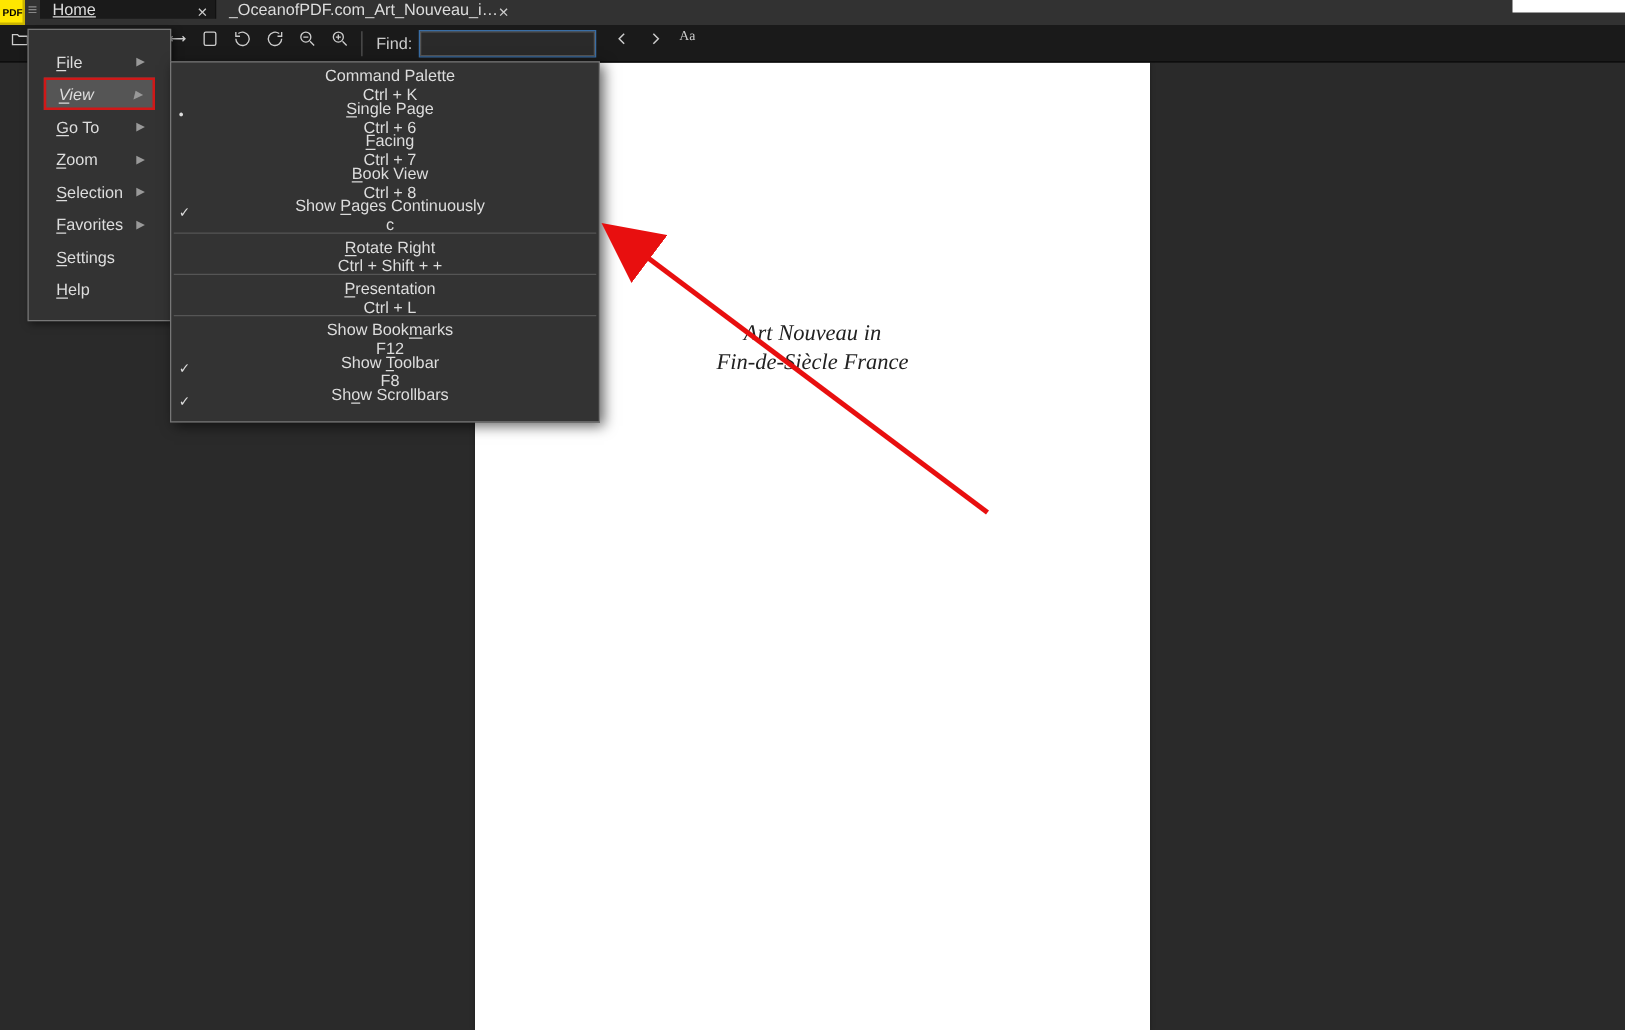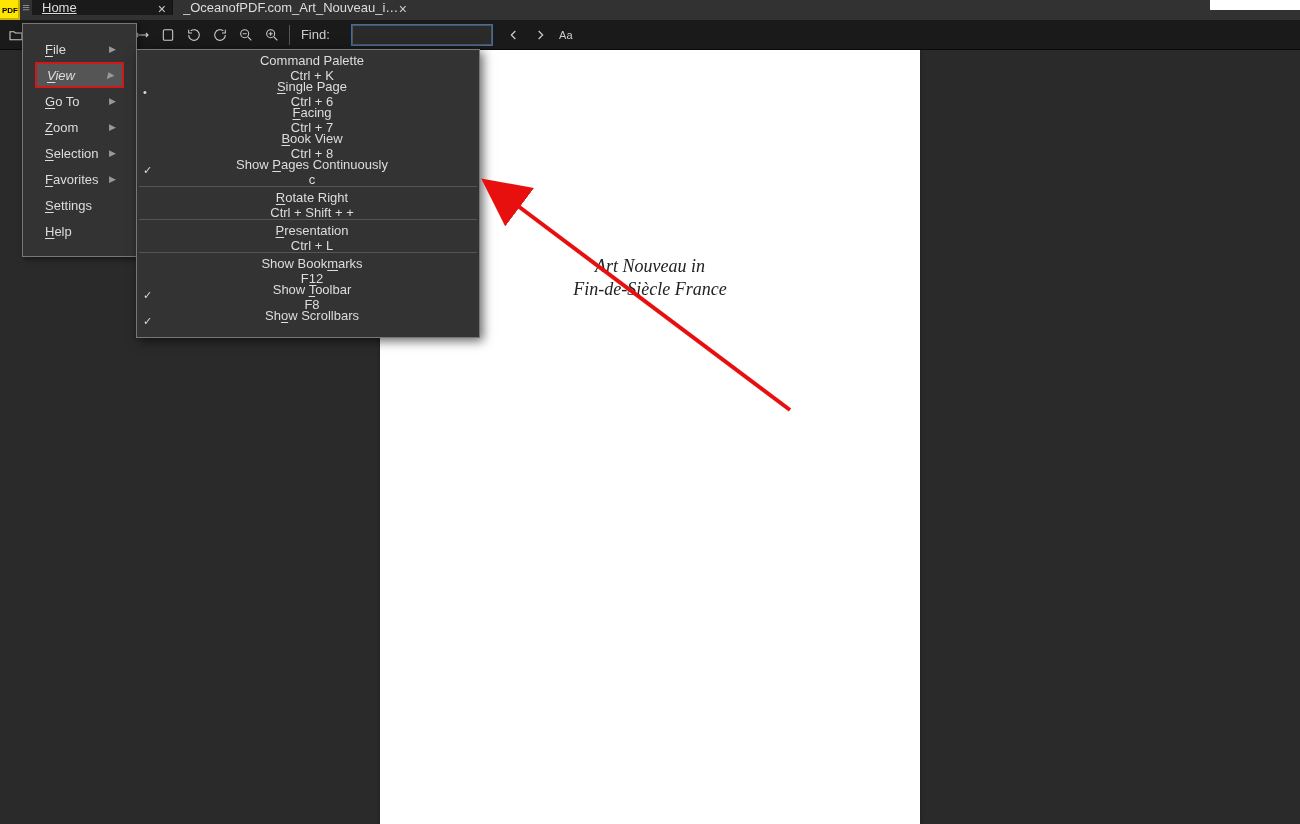--- a/index.html
+++ b/index.html
@@ -59,27 +59,28 @@
     padding-left:4px;
     gap:2px;
     color:#ccc;
     font-size:13px;
     border-bottom:1px solid #0a0a0a;
     position:relative;
     z-index:5;
   }
   .tbtn {
     width:24px; height:24px;
-    display:flex; align-items:center; justify-content:center;
+    display:flex; justify-content:center;
     color:#ccc;
+    font-family:Liberation Serif, serif;
   }
   .tbtn svg { width:16px; height:16px; }
   .divider { width:1px; height:20px; background:#555; margin:0 3px; }
   .page-count { padding:0 4px; }
-  .find-label { padding-left:6px; padding-right:20px;}
+  .find-label { padding-left:6px; padding-right:4px;}
   .find-input {
     width:140px; height:20px;
     background:#2a2a2a; border:1px solid #555;
     color:#ccc; padding:0 4px;
     outline:1px solid #3a6ea5;
   }
   .menubar-dropdown {
     position:absolute;
     top:23px; left:22px;
     width:115px;

